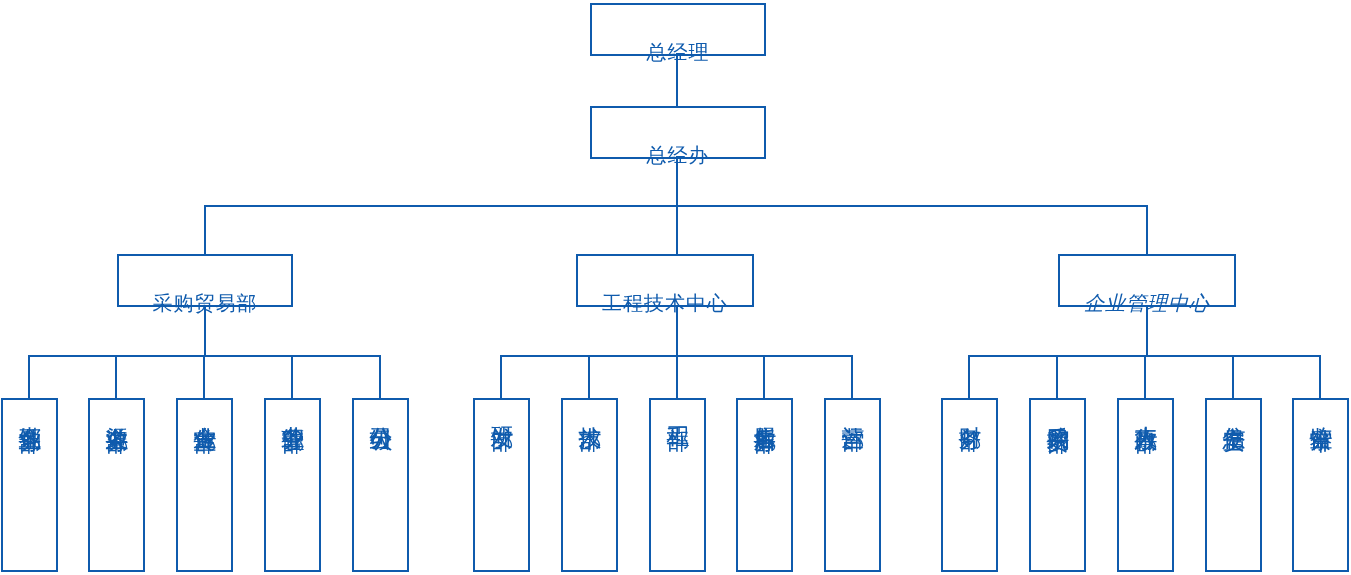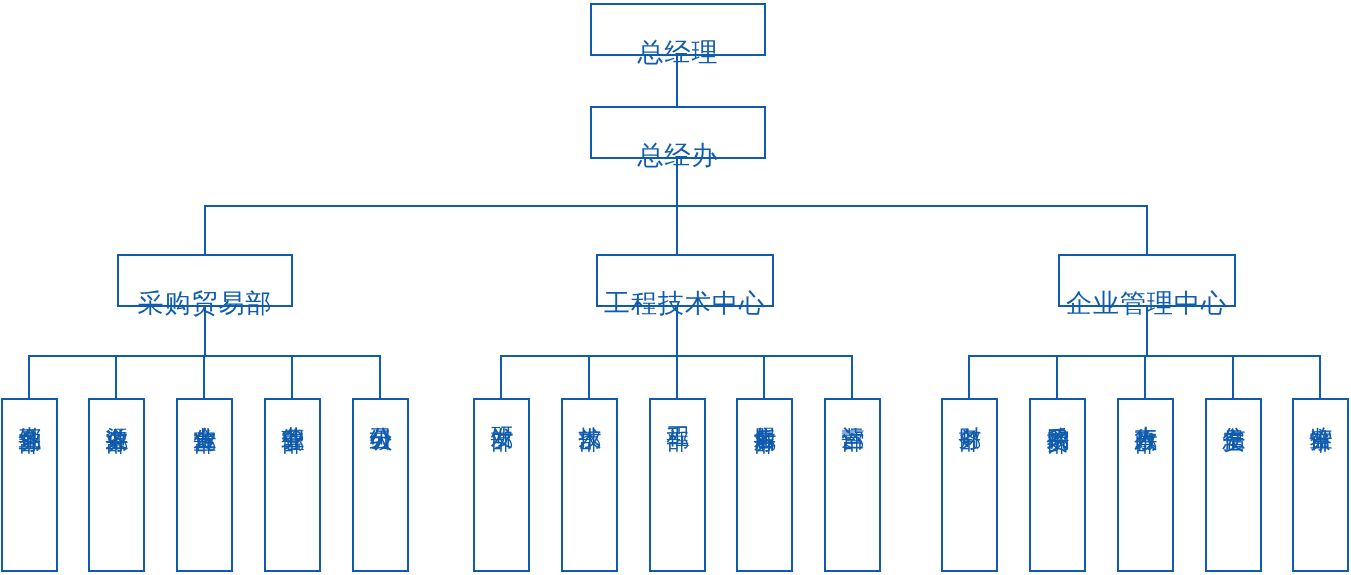--- a/index.html
+++ b/index.html
@@ -31,21 +31,21 @@
   }
   .node-label {
     color: #0f5bad;
     letter-spacing: 1px;
     white-space: nowrap;
   }
 
   
   .node.level-top .node-label,
   .node.level-mid .node-label {
-    font-size: 26px;
+    font-size: 20px;
     line-height: 1;
     margin-top: 45px;
   }
 
   
   .node.level-leaf {
     align-items: flex-start;
     justify-content: center;
     padding-top: 8px;
   }
@@ -101,24 +101,24 @@
   <div id="node-layer">
       <div class="node level-top" style="left: 590px; top: 3px; width: 176px; height: 53px; border-color: rgb(15, 91, 173);">
         <span class="node-label" style="color: rgb(15, 91, 173);">总经理</span>
       </div>
       <div class="node level-top" style="left: 590px; top: 106px; width: 176px; height: 53px; border-color: rgb(15, 91, 173);">
         <span class="node-label" style="color: rgb(15, 91, 173);">总经办</span>
       </div>
       <div class="node level-mid" style="left: 117px; top: 254px; width: 176px; height: 53px; border-color: rgb(15, 91, 173);">
         <span class="node-label" style="color: rgb(15, 91, 173);">采购贸易部</span>
       </div>
-      <div class="node level-mid" style="left: 596px; top: 254px; width: 178px; height: 53px; border-color: rgb(15, 91, 173);">
+      <div class="node level-mid" style="left: 576px; top: 254px; width: 178px; height: 53px; border-color: rgb(15, 91, 173);">
         <span class="node-label" style="color: rgb(15, 91, 173);">工程技术中心</span>
       </div>
-      <div class="node level-mid" style="left: 1058px; top: 254px; width: 178px; height: 53px; border-color: rgb(15, 91, 173);">
+      <div class="node level-mid" style="left: 1058px; top: 254px; width: 178px; height: 53px; border-color: rgb(15, 91, 173); font-style: italic;">
         <span class="node-label" style="color: rgb(15, 91, 173);">企业管理中心</span>
       </div>
       <div class="node level-leaf" style="left: 1px; top: 398px; width: 57px; height: 174px; border-color: rgb(15, 91, 173);">
         <span class="node-label" style="color: rgb(15, 91, 173);">直销业务部</span>
       </div>
       <div class="node level-leaf" style="left: 88px; top: 398px; width: 57px; height: 174px; border-color: rgb(15, 91, 173);">
         <span class="node-label" style="color: rgb(15, 91, 173);">渠道业务部</span>
       </div>
       <div class="node level-leaf" style="left: 176px; top: 398px; width: 57px; height: 174px; border-color: rgb(15, 91, 173);">
         <span class="node-label" style="color: rgb(15, 91, 173);">企业宣传部</span>

